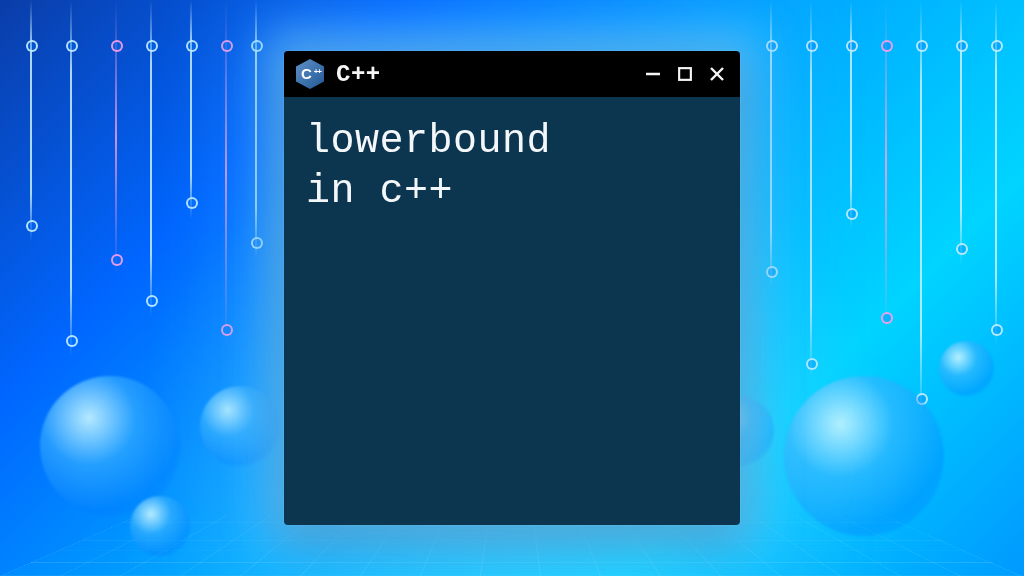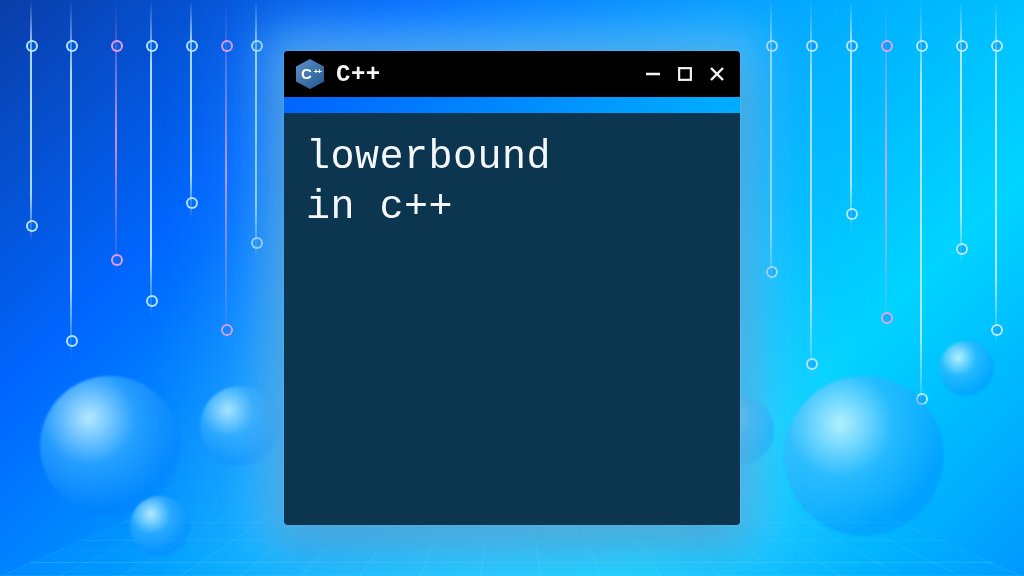--- a/index.html
+++ b/index.html
@@ -135,21 +135,20 @@
       display: flex; align-items: center; justify-content: center;
       color: #f5f5f5;
       cursor: pointer;
     }
     .ctrl svg { stroke: currentColor; stroke-width: 2.4; fill: none; }
 
     .client {
       flex: 1;
       background: #0c3550;
       padding: 20px 22px;
-      margin-top: 16px;
     }
     .content {
       color: #f4f7f9;
       font-family: 'Consolas','Menlo','Courier New',monospace;
       font-size: 40px;
       line-height: 1.25;
       white-space: pre-line;
       letter-spacing: 0.5px;
     }
   </style>

